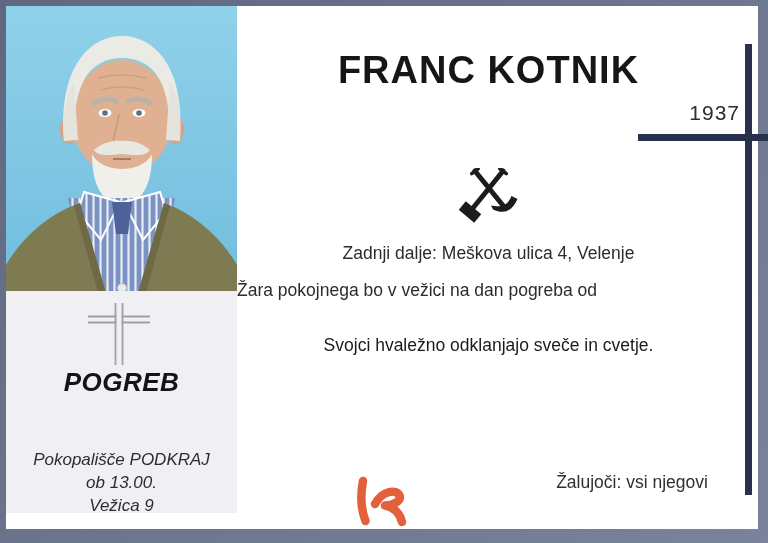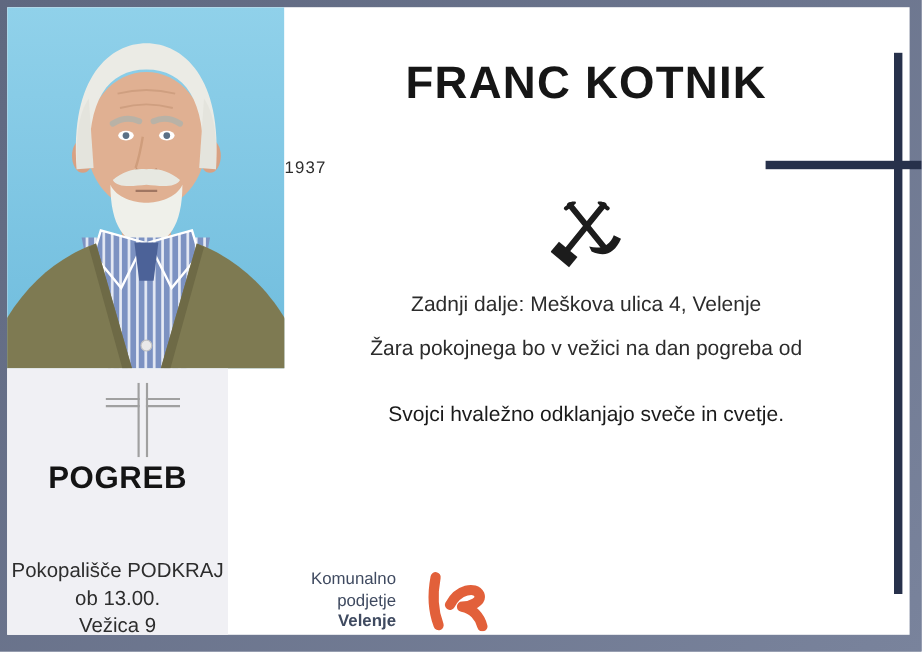--- a/index.html
+++ b/index.html
@@ -12,22 +12,23 @@
   }
   
   .frame { position: absolute; inset: 0; background: linear-gradient(135deg,#5f6880,#79839c); }
   .card  { position: absolute; left: 6px; top: 6px; width: 752px; height: 523px; background: #ffffff; }
 
   
   .photo-wrap { position: absolute; left: 0; top: 0; width: 231px; height: 301px; }
   .photo-wrap svg { display: block; width: 100%; height: 100%; }
 
   .left-panel {
-    position: absolute; left: 0; top: 301px; width: 184px; height: 222px;
+    position: absolute; left: 0; top: 285px; width: 231px; height: 222px;
     background: #f0f0f4;
+    font-style: italic;
   }
   .memorial-cross { position: absolute; left: 82px; top: 12px; width: 62px; height: 62px; }
   .pogreb-heading {
     position: absolute; left: 0; top: 76px; width: 100%;
     text-align: center; font-size: 26px; font-weight: 700; color: #141414;
     letter-spacing: .5px;
   }
   .funeral-lines {
     position: absolute; left: 0; top: 110px; width: 100%;
     text-align: center; font-size: 17px; line-height: 23px; color: #2d2d2d; margin-top: 47px;
@@ -36,30 +37,30 @@
   
   .right-col { position: absolute; left: 231px; top: 0; width: 521px; height: 523px; }
   .right-inner { position: absolute; left: 0; top: 0; width: 503px; height: 100%; }
 
   .deceased-name {
     position: absolute; top: 42px; width: 100%; text-align: center;
     font-size: 38px; line-height: 44px; font-weight: 700; color: #161616;
     letter-spacing: 1px;
   }
   .birth-year {
-    position: absolute; top: 125px; width: 100%; text-align: left;
-    font-size: 14px; color: #2d2d2d; letter-spacing: 1px;
+    position: absolute; top: 95px; width: 100%; text-align: right;
+    font-size: 21px; color: #2d2d2d; letter-spacing: 1px;
   }
   .mining-icon { position: absolute; top: 162px; left: 50%; margin-left: -30px; width: 60px; height: 62px; }
   .last-address {
     position: absolute; top: 235px; width: 100%; text-align: center;
     font-size: 17.5px; line-height: 24px; color: #2c2c2c;
   }
   .urn-info {
-    position: absolute; top: 272px; width: 100%; text-align: center;
+    position: absolute; top: 272px; width: 100%; text-align: left;
     font-size: 17.5px; line-height: 24px; color: #2c2c2c;
   }
   .family-request {
     position: absolute; top: 329px; width: 100%; text-align: center;
     font-size: 17.5px; font-weight: 400; color: #1a1a1a;
   }
 
   
   .company-block {
     position: absolute; left: 184px; top: 468px; width: 140px;
@@ -177,30 +178,26 @@
         </svg>
 
         <div class="last-address">Zadnji dalje: Meškova ulica 4, Velenje</div>
         <div class="urn-info">
           <div>Žara pokojnega bo v vežici na dan pogreba od</div>
         </div>
         <div class="family-request">Svojci hvaležno odklanjajo sveče in cvetje.</div>
       </div>
     </div>
 
-    <div class="company-block">
-      <div>Komunalno</div>
-      <div>podjetje</div>
-      <div class="bold">Velenje</div>
-    </div>
 
     <svg class="company-logo" viewBox="0 0 60 50">
       <g fill="none" stroke="#e2603a" stroke-width="8.5" stroke-linecap="round" stroke-linejoin="round">
         <path d="M11,5 C8.5,18 8.5,32 13.5,45"></path>
         <path d="M23,28 C30,15 44,12.5 47.5,19.5 C49.5,25 41,29.5 33,29.5 C42,31 48,38 50,46"></path>
       </g>
     </svg>
 
+    <div class="mourners">Žalujoči: vsi njegovi</div>
   </div>
 
   <div class="corner-cross-v"></div>
   <div class="corner-cross-h"></div>
 </div>
 
 </body></html>

